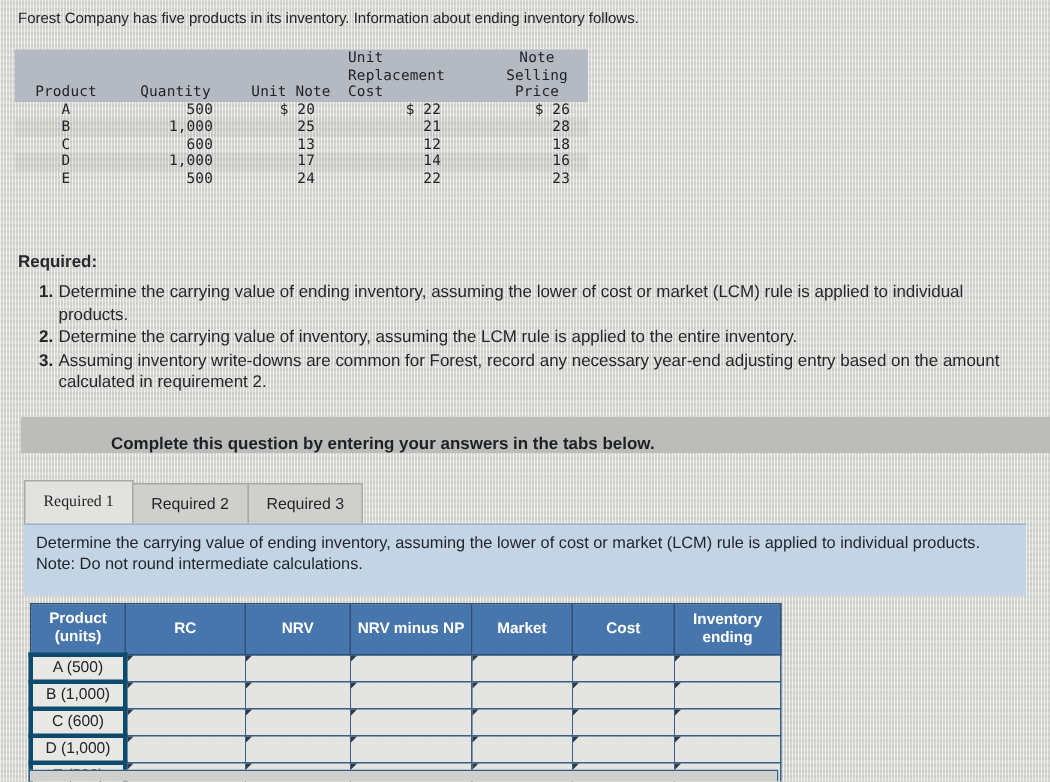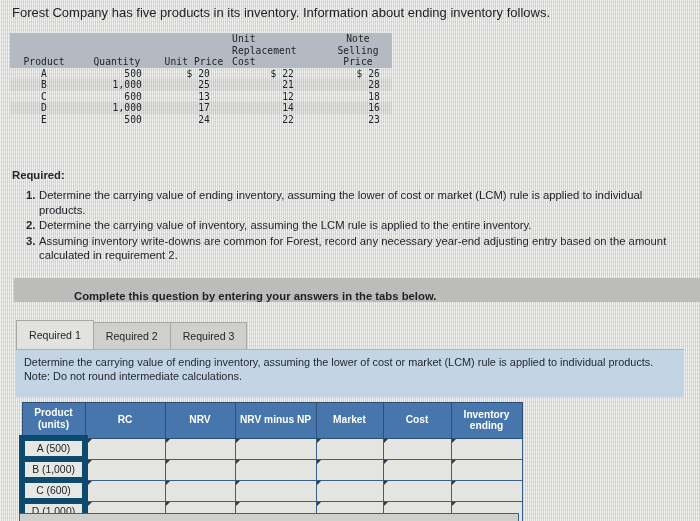--- a/index.html
+++ b/index.html
@@ -25,21 +25,21 @@
     width: 700px;
     height: 521px;
   }
 
   
   .intro {
     position: absolute;
     left: 12px;
     top: 5px;
     width: 660px;
-    font-size: 13px;
+    font-size: 10px;
     line-height: 15px;
     color: #202328;
   }
 
   
   .fact-table-wrap {
     position: absolute;
     left: 10px;
     top: 33px;
     width: 382px;
@@ -151,20 +151,21 @@
     color: #23262b;
     border: 1px solid #a8a8a6;
     border-bottom: none;
     background: #cfcfcc;
     margin-right: -1px;
   }
   .tab.active {
     background: #e2e2de;
     height: 28px;
     line-height: 28px;
+    font-family: Liberation Serif, serif;
   }
 
   
   .blue-panel {
     position: absolute;
     left: 16px;
     top: 349px;
     width: 668px;
     height: 47px;
     background: #c3d4e4;
@@ -196,21 +197,21 @@
     font-weight: bold;
     line-height: 11.6px;
     text-align: center;
     border: 1px solid #2e4f76;
     padding: 3px 2px;
     height: 26px;
     vertical-align: middle;
   }
   table.grid td.rowlabel {
     background: #e7e7e3;
-    border: 6px solid #0c4a6e;
+    border: 3px solid #0c4a6e;
     font-size: 10.4px;
     text-align: center;
     height: 15px;
     padding: 0;
     color: #20242a;
   }
   table.grid td.cell {
     background: #e4e4e0;
     border: 1px solid #3b5f89;
     height: 15px;
@@ -264,21 +265,21 @@
           <th class="hd-product">
             <span class="spacer">X</span>
             <span class="l1">Product</span>
           </th>
           <th class="hd-qty">
             <span class="spacer">X</span>
             <span class="l1">Quantity</span>
           </th>
           <th class="hd-cost">
             <span class="spacer">X</span>
-            <span class="l1">Unit Price</span>
+            <span class="l1">Unit Note</span>
           </th>
           <th class="hd-repl">
             <span class="l1">Unit Replacement</span>
             <span class="l1">Cost</span>
           </th>
           <th class="hd-sell">
             <span class="l1">Note Selling</span>
             <span class="l1">Price</span>
           </th>
         </tr>

